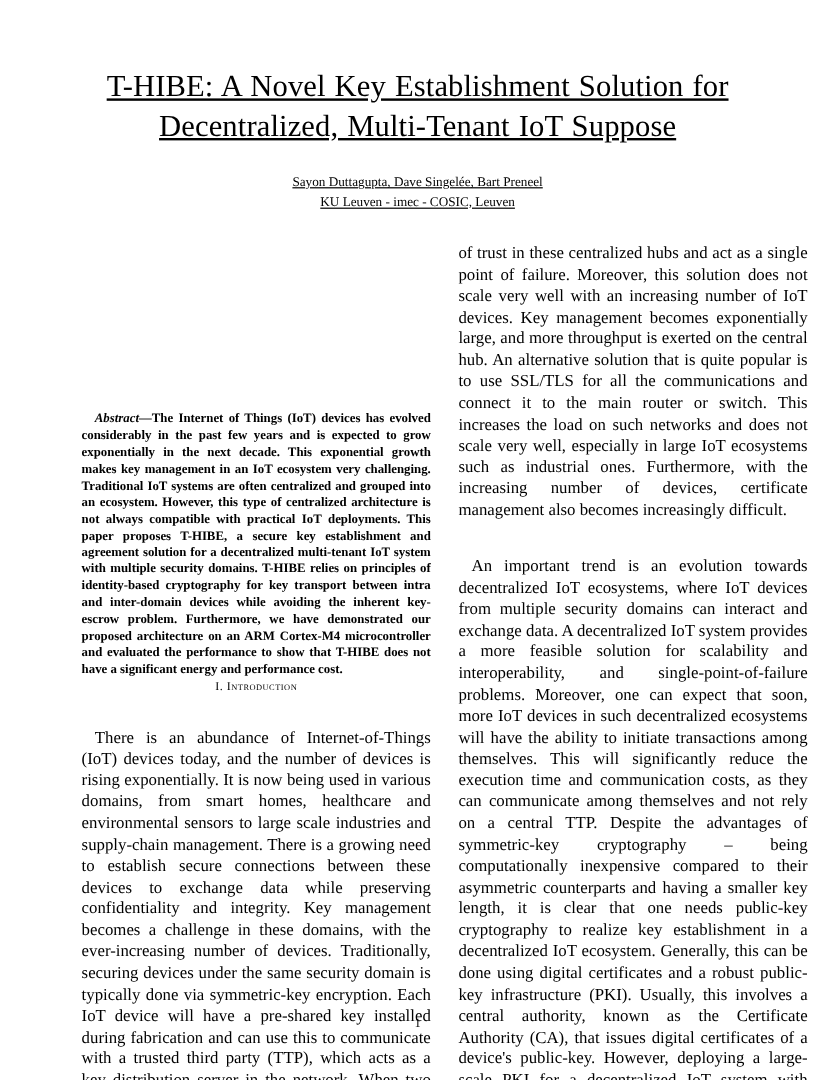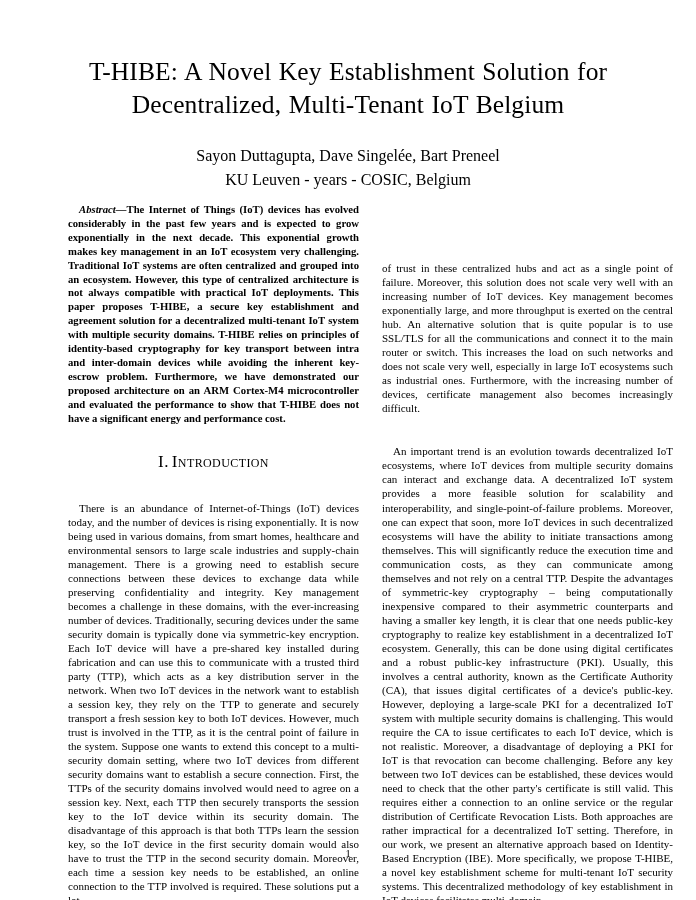--- a/index.html
+++ b/index.html
@@ -13,40 +13,41 @@
     position: relative;
     font-family: "Liberation Serif", "DejaVu Serif", serif;
     color: #000000;
     overflow: hidden;
   }
 
   .page {
     position: absolute;
     inset: 0;
     padding: 0;
+    text-decoration: underline;
   }
 
   
   .title-block {
     padding: 55px 46px 0 46px;
     text-align: center;
   }
   .paper-title {
     font-size: 25.5px;
     line-height: 1.30;
     font-weight: normal;
     letter-spacing: 0.1px;
     margin: 0;
     word-spacing: 1px;
   }
   .title-line { display: block; }
 
   .authors-block {
     margin-top: 23px;
-    font-size: 16px;
+    font-size: 11px;
     line-height: 1.48;
   }
   .authors-line { display: block; }
 
   
   .columns {
     position: absolute;
     left: 68px;
     right: 52px;
     top: 203px;
@@ -56,44 +57,44 @@
   }
   .col {
     width: 291px;
     flex: 0 0 291px;
   }
 
   p {
     margin: 0;
     text-align: justify;
     text-justify: inter-word;
-    font-size: 11px;
+    font-size: 14px;
     line-height: 1.275;
     hyphens: none;
   }
   p.indent { text-indent: 11px; margin-top: 29px; }
 
   .abstract {
     font-weight: bold;
     font-size: 10.7px;
     line-height: 1.30;
     text-indent: 11px;
     text-align: justify;
   }
   .abstract .abs-lead {
     font-style: italic;
     font-weight: bold;
   }
 
   .section-head {
     text-align: center;
-    font-size: 17px;
+    font-size: 10px;
     font-variant: small-caps;
     letter-spacing: 0.4px;
-    margin: 26px 0 7px 0;
+    margin: 1px 0 7px 0;
     font-weight: normal;
   }
   .section-head .numeral { margin-right: 3px; }
 
   .page-number {
     position: absolute;
     left: 0;
     right: 0;
     top: 848px;
     text-align: center;
@@ -101,25 +102,25 @@
   }
 </style>
 </head>
 <body>
 
 <div class="page">
 
   <div class="title-block">
     <h1 class="paper-title">
       <span class="title-line">T-HIBE: A Novel Key Establishment Solution for</span>
-      <span class="title-line">Decentralized, Multi-Tenant IoT Belgium</span>
+      <span class="title-line">Decentralized, Multi-Tenant IoT Suppose</span>
     </h1>
     <div class="authors-block">
       <span class="authors-line">Sayon Duttagupta, Dave Singelée, Bart Preneel</span>
-      <span class="authors-line">KU Leuven - years - COSIC, Belgium</span>
+      <span class="authors-line">KU Leuven - imec - COSIC, Leuven</span>
     </div>
   </div>
 
   <div class="columns">
 
     <div class="col">
       <p class="abstract"><span class="abs-lead">Abstract</span><span class="abs-lead">—</span><span>The Internet of Things (IoT) devices has evolved considerably in the past few years and is expected to grow exponentially in the next decade. This exponential growth makes key management in an IoT ecosystem very challenging. Traditional IoT systems are often centralized and grouped into an ecosystem. However, this type of centralized architecture is not always compatible with practical IoT deployments. This paper proposes T-HIBE, a secure key establishment and agreement solution for a decentralized multi-tenant IoT system with multiple security domains. T-HIBE relies on principles of identity-based cryptography for key transport between intra and inter-domain devices while avoiding the inherent key-escrow problem. Furthermore, we have demonstrated our proposed architecture on an ARM Cortex-M4 microcontroller and evaluated the performance to show that T-HIBE does not have a significant energy and performance cost.</span></p>
 
       <h2 class="section-head"><span class="numeral">I.</span><span>Introduction</span></h2>
 

